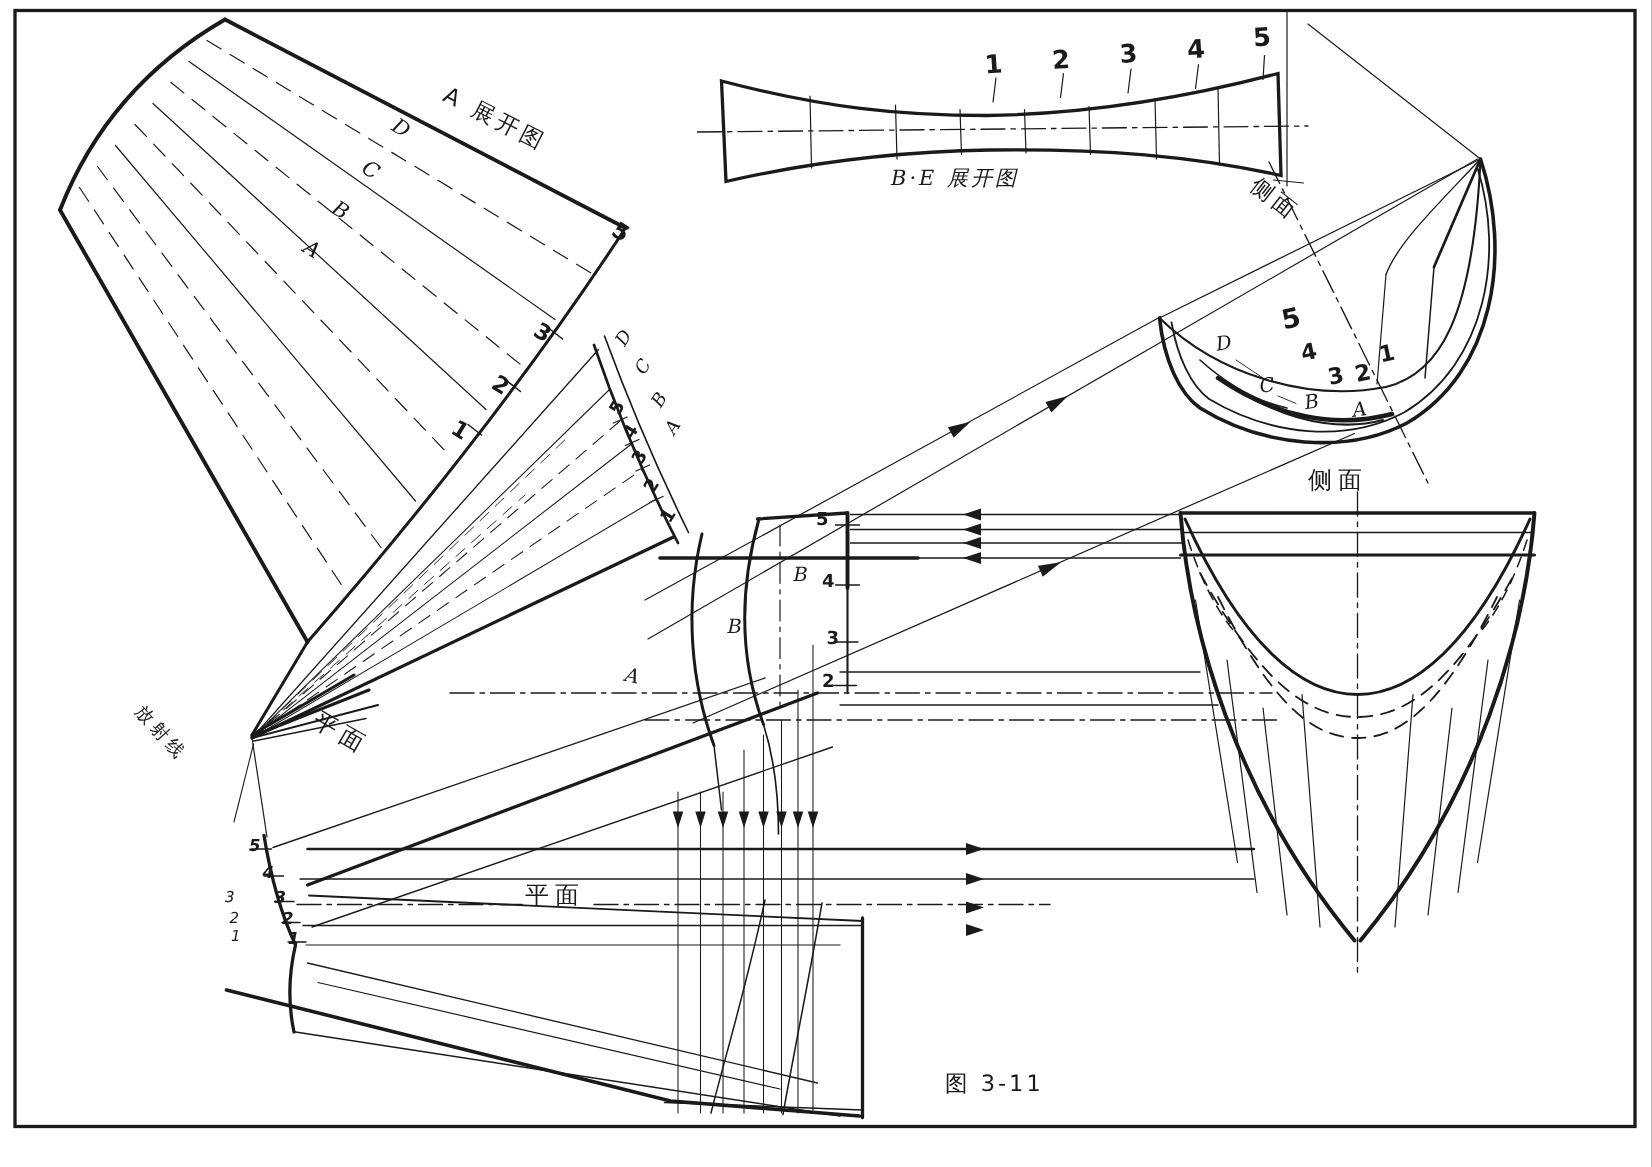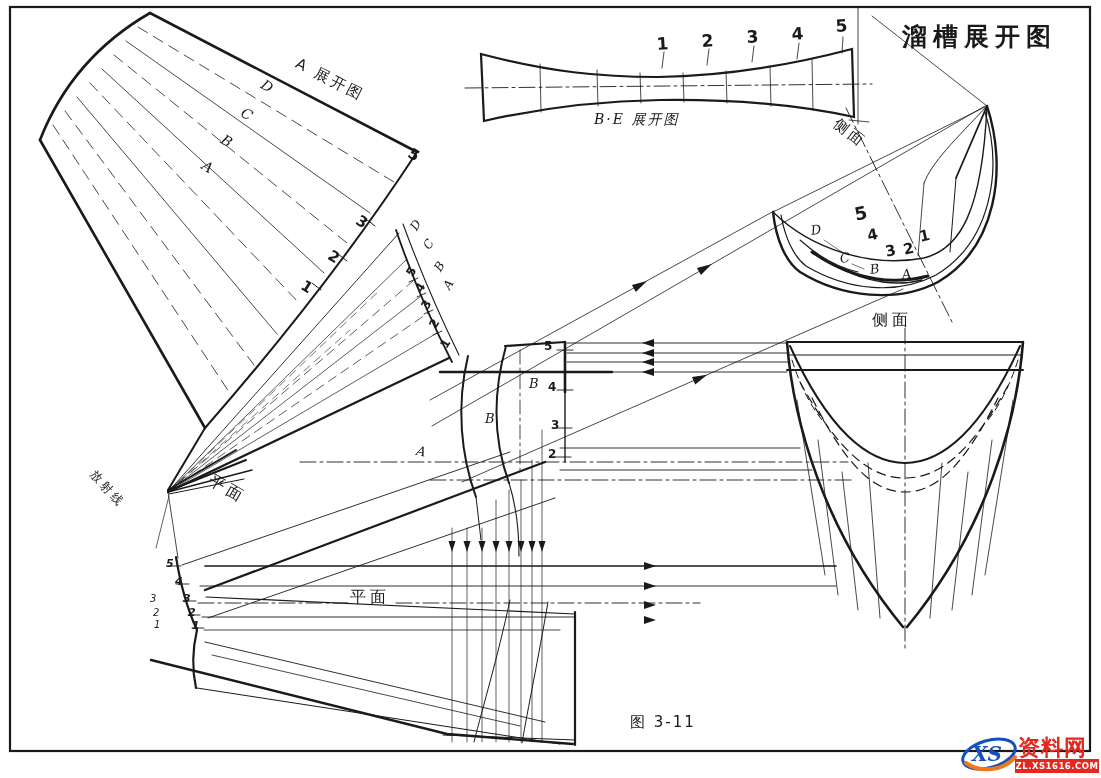--- a/index.html
+++ b/index.html
@@ -248,21 +248,20 @@
     <path d="M151,660 L447,734 L573,744" stroke-width="2.4"></path>
     <path d="M197,688 L560,744" stroke-width="1"></path>
     <path d="M205,642 L545,722" stroke-width="0.9"></path>
     <path d="M212,655 L520,726" stroke-width="0.8"></path>
     <path d="M510,600 C497,660 483,706 474,742" stroke-width="1"></path>
     <path d="M548,602 C538,660 528,708 522,743" stroke-width="1"></path>
     <path d="M443,735 L575,740" stroke-width="1"></path>
   </g>
 </svg>
 
-  <div class="lbl title" style="left:902px;top:24px;">溜槽展开图</div>
   <div class="lbl cap" style="left:630px;top:715px;">图 3-11</div>
 
   <div class="lbl cjk15" style="left:300px;top:56px;transform:rotate(27deg);">A 展开图</div>
   <div class="lbl serif it ltr14" style="left:266px;top:77px;transform:rotate(32deg);">D</div>
   <div class="lbl serif it ltr14" style="left:246px;top:105px;transform:rotate(32deg);">C</div>
   <div class="lbl serif it ltr14" style="left:226px;top:132px;transform:rotate(32deg);">B</div>
   <div class="lbl serif it ltr14" style="left:207px;top:158px;transform:rotate(32deg);">A</div>
   <div class="lbl num15" style="left:413px;top:146px;transform:rotate(32deg);">5</div>
   <div class="lbl num15" style="left:361px;top:213px;transform:rotate(32deg);">3</div>
   <div class="lbl num15" style="left:333px;top:248px;transform:rotate(32deg);">2</div>
@@ -310,25 +309,14 @@
   <div class="lbl num15" style="left:884px;top:245px;transform:rotate(-12deg);">3</div>
   <div class="lbl num15" style="left:902px;top:243px;transform:rotate(-12deg);">2</div>
   <div class="lbl num15" style="left:918px;top:230px;transform:rotate(-12deg);">1</div>
 
   <div class="lbl cjk16" style="left:872px;top:312px;">侧面</div>
   <div class="lbl cjk16" style="left:350px;top:589px;">平面</div>
   <div class="lbl tick10" style="left:150px;top:594px;">3</div>
   <div class="lbl tick10" style="left:153px;top:608px;">2</div>
   <div class="lbl tick10" style="left:154px;top:620px;">1</div>
 
-  <div class="wm">
-    <svg class="wm-logo" width="58" height="42" viewBox="0 0 58 42" fill="none">
-      <ellipse cx="29" cy="21" rx="27" ry="13.5" transform="rotate(-16 29 21)" stroke="#1550c0" stroke-width="3"></ellipse>
-      <path d="M6,30 C20,40 44,38 55,24" stroke="#f07818" stroke-width="4" stroke-linecap="round"></path>
-    </svg>
-    <span class="wm-xs">XS</span>
-    <span class="wm-site">资料网</span>
-    <div class="wm-bar">
-      <span class="wm-url">ZL.XS1616.COM</span>
-    </div>
-  </div>
 
 </div>
 
 </body></html>

